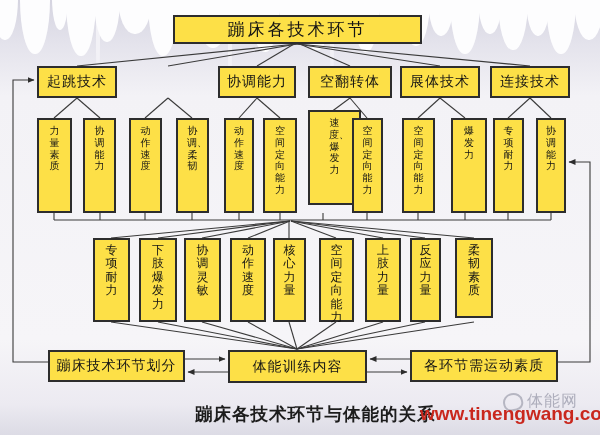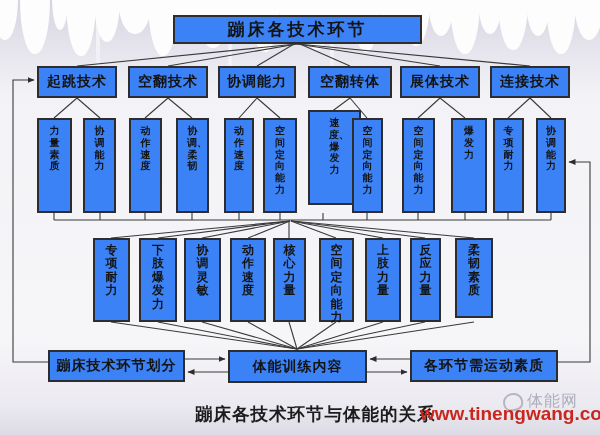--- a/index.html
+++ b/index.html
@@ -10,22 +10,22 @@
     position:relative;
   }
   #stage{position:relative;width:600px;height:435px;}
   
   .drips{position:absolute;left:0;top:0;width:600px;height:100px;z-index:0;}
   .drip{position:absolute;top:-6px;background:#fdfdfe;border-radius:0 0 48% 48%/0 0 90% 90%;}
   .string{position:absolute;top:0;background:#f2f1f6;border-radius:0 0 50% 50%;}
   
   svg.wires{position:absolute;left:0;top:0;z-index:1;}
   .box{
-    position:absolute;z-index:2;background:#3b82f6;border:2px solid #2d2d2d;
-    box-sizing:border-box;color:#141414;font-weight:bold;
+    position:absolute;z-index:2;background:#fde047;border:2px solid #2d2d2d;
+    box-sizing:border-box;color:#141414;font-weight:normal;
     display:flex;align-items:center;justify-content:center;
   }
   .h1box{font-size:17px;letter-spacing:3px;}
   .h2box{font-size:14px;letter-spacing:1px;}
   .h3box{font-size:14px;letter-spacing:1px;}
   .vbox{align-items:flex-start;}
   .vtext{width:1.08em;word-break:break-all;line-height:1.18;margin:5px auto 0;text-align:center;font-size:10px;}
   .vbox.r4 .vtext{font-size:12px;line-height:1.12;margin-top:4px;}
   .caption{
     position:absolute;z-index:3;left:195px;top:402px;
@@ -148,21 +148,20 @@
 
       <path d="M48,362 L13,362 L13,80 L34,80" marker-end="url(#ah)"></path>
 
       <path d="M558,362 L590,362 L590,162 L569,162" marker-end="url(#ah)"></path>
     </g>
   </svg>
 
   <div class="box h1box" style="left:173px;top:15px;width:249px;height:29px">蹦床各技术环节</div>
 
   <div class="box h2box" style="left:37px;top:66px;width:80px;height:32px">起跳技术</div>
-  <div class="box h2box" style="left:128px;top:66px;width:80px;height:32px">空翻技术</div>
   <div class="box h2box" style="left:218px;top:66px;width:78px;height:32px">协调能力</div>
   <div class="box h2box" style="left:308px;top:66px;width:84px;height:32px">空翻转体</div>
   <div class="box h2box" style="left:400px;top:66px;width:80px;height:32px">展体技术</div>
   <div class="box h2box" style="left:490px;top:66px;width:80px;height:32px">连接技术</div>
 
   <div class="box vbox" style="left:37px;top:118px;width:35px;height:95px">
       <span class="vtext">力量素质</span>
     </div>
   <div class="box vbox" style="left:83px;top:118px;width:33px;height:95px">
       <span class="vtext">协调能力</span>

